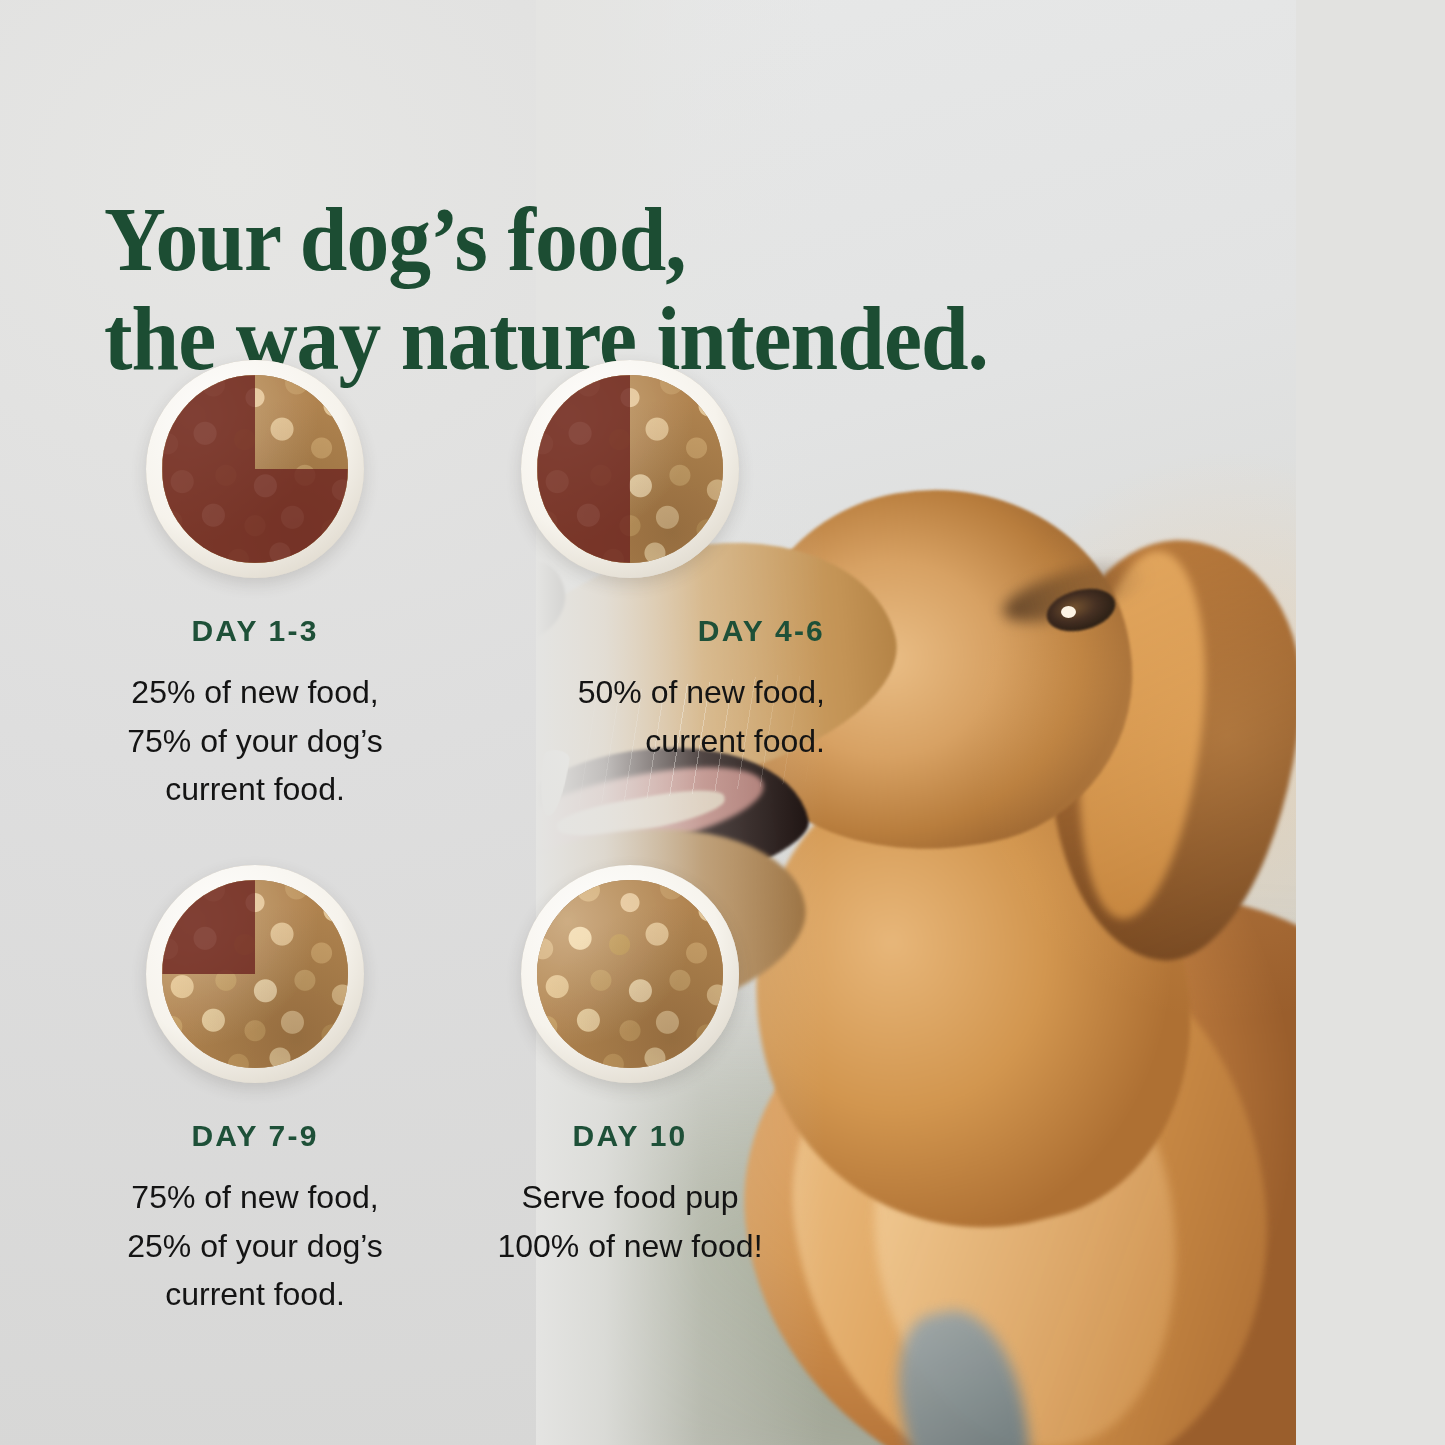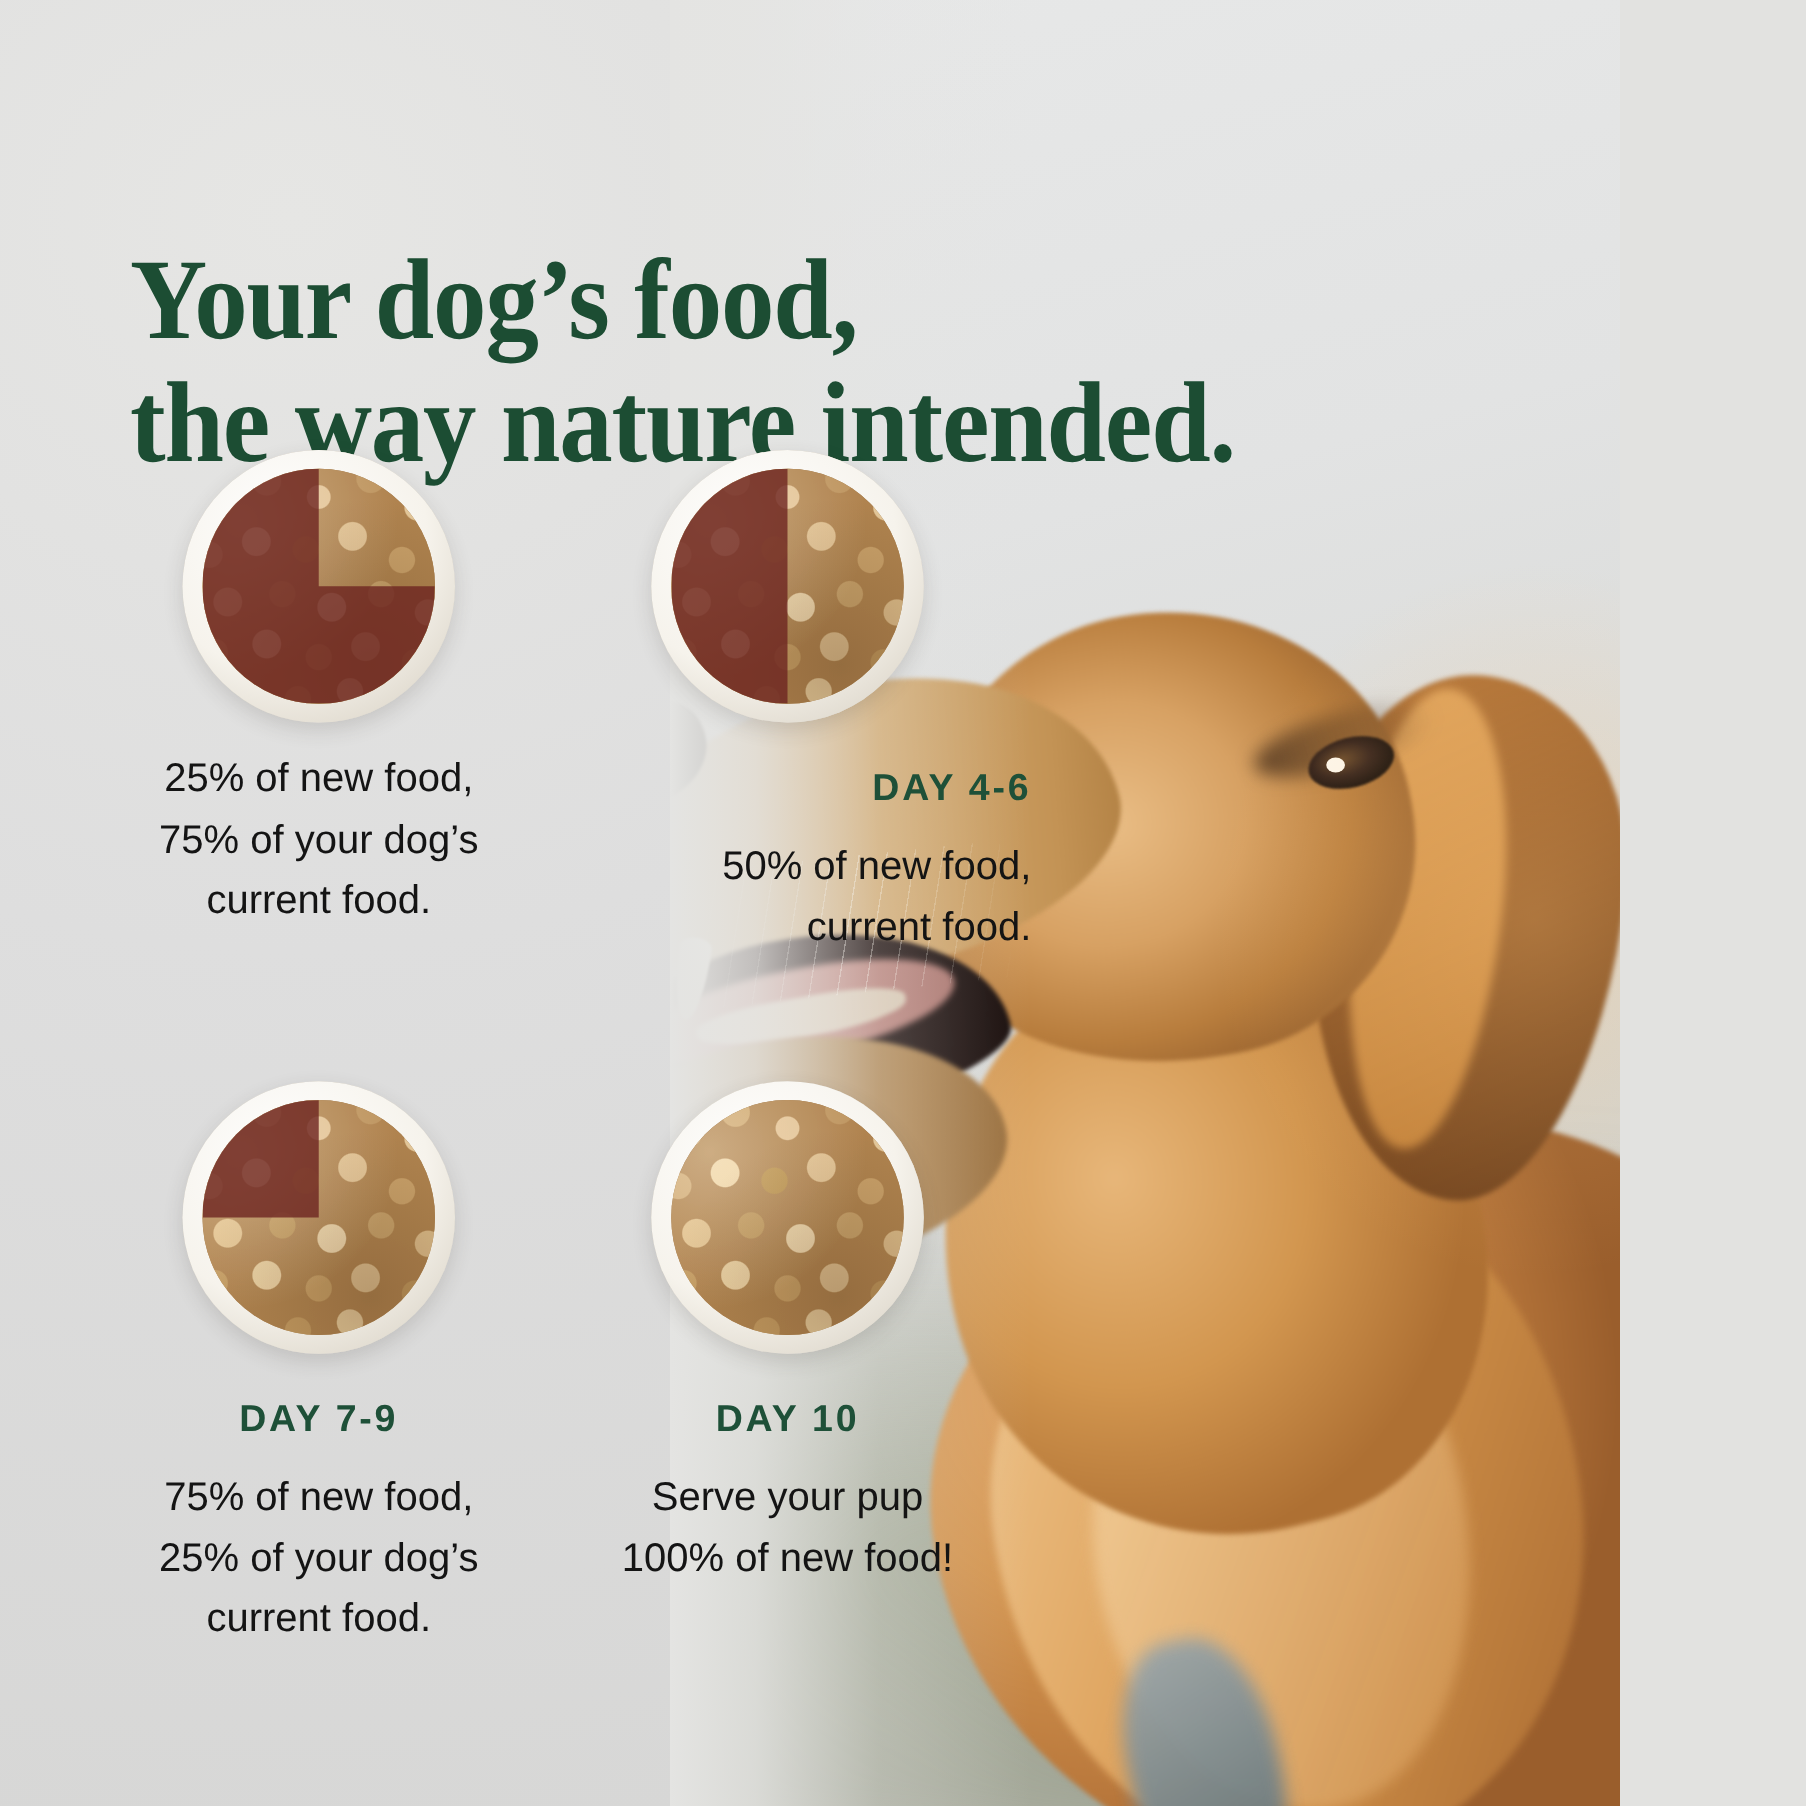--- a/index.html
+++ b/index.html
@@ -297,20 +297,21 @@
     <div class="col c1">
       <div class="bowl-wrap">
         <div class="bowl">
           <div class="rim"></div>
           <div class="inner">
             <div class="kibble"></div>
             <div class="overlay ov-75"></div>
           </div>
         </div>
       </div>
+      <div class="day">DAY 1-3</div>
       <div class="desc">
         <div>25% of new food,</div>
         <div>75% of your dog’s</div>
         <div>current food.</div>
       </div>
     </div>
 
     <div class="col c2">
       <div class="bowl-wrap">
         <div class="bowl">
@@ -351,19 +352,19 @@
         <div class="bowl">
           <div class="rim"></div>
           <div class="inner">
             <div class="kibble"></div>
 
           </div>
         </div>
       </div>
       <div class="day">DAY 10</div>
       <div class="desc">
-        <div>Serve your pup</div>
+        <div>Serve food pup</div>
         <div>100% of new food!</div>
       </div>
     </div>
 
   </div>
 </div>
 
 </body></html>

